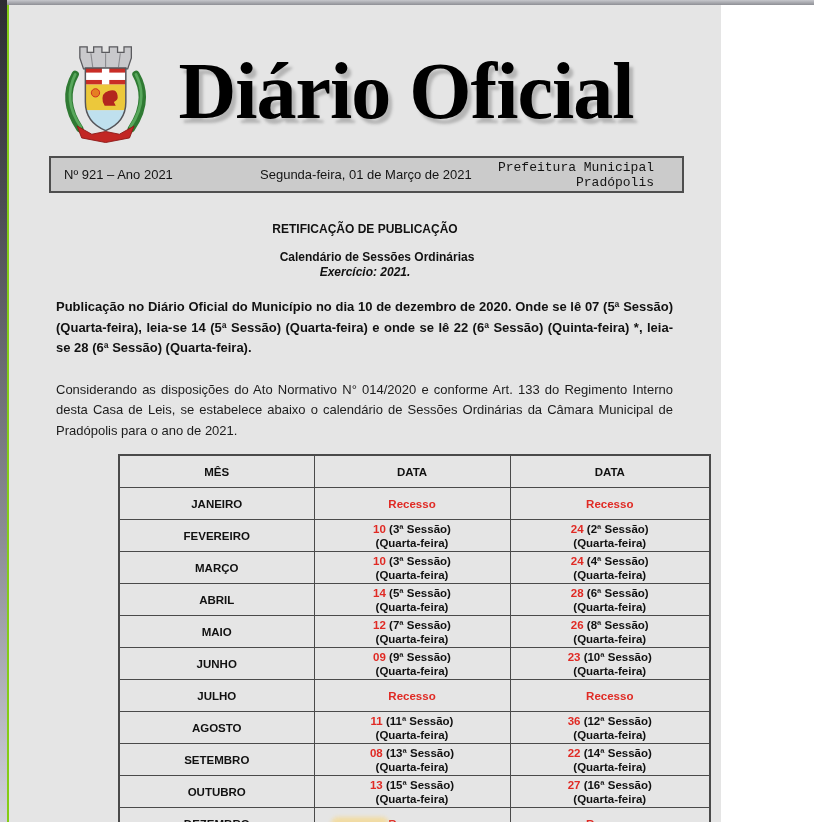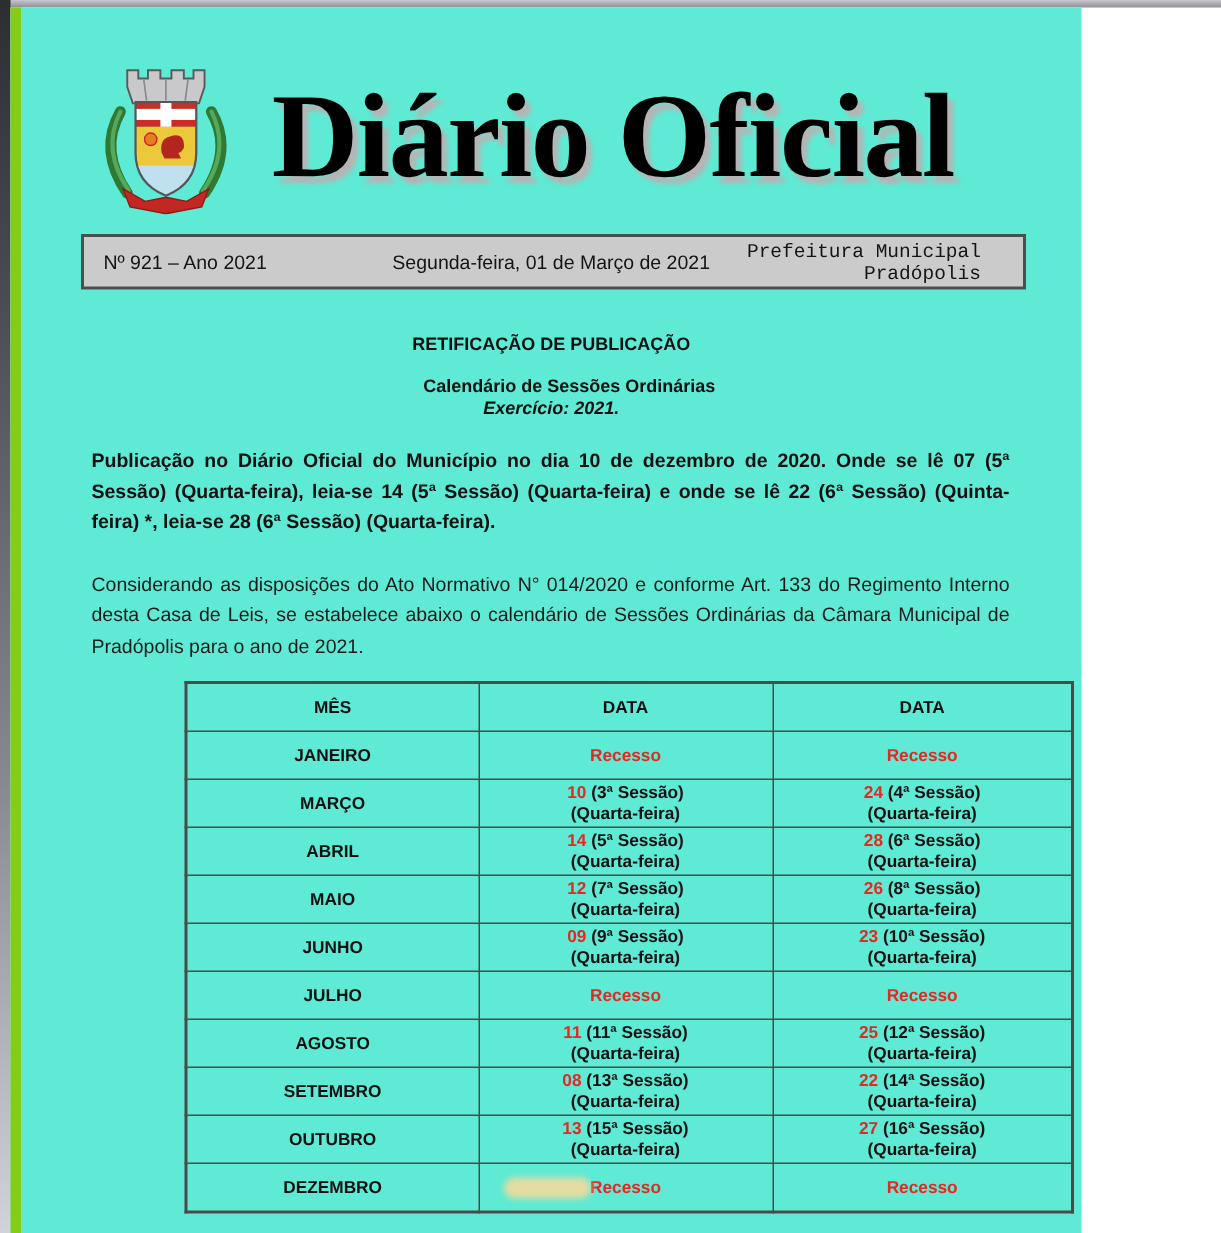--- a/index.html
+++ b/index.html
@@ -11,21 +11,21 @@
   .top-strip {
     position:absolute; left:0; top:0; width:814px; height:5px;
     background:linear-gradient(#c6c7cc,#8e8f95);
   }
   .left-strip {
     position:absolute; left:0; top:0; width:7px; height:822px;
     background:linear-gradient(180deg,#2d2d32 0%,#4c4c53 25%,#8b8b94 65%,#d2d2dc 100%);
   }
   .page {
     position:absolute; left:7px; top:5px; width:714px; height:817px;
-    background:#5eead4; border-left:7px solid #84cc16; box-sizing:border-box;
+    background:#e5e5e5; border-left:2px solid #84cc16; box-sizing:border-box;
   }
   
   .masthead { display:flex; align-items:center; margin:34px 38px 0 46px; height:104px; }
   .logo { width:92px; height:104px; flex:0 0 auto; }
   .masthead-title {
     flex:1; text-align:center; font-family:"Liberation Serif","DejaVu Serif",serif;
     font-weight:bold; font-size:80px; line-height:1; letter-spacing:-1px;
     color:#000; text-shadow:4px 5px 3px #b5b5b5; padding-right:18px; white-space:nowrap;
   }
   
@@ -136,20 +136,31 @@
         <th>DATA</th>
       </tr>
     </thead>
     <tbody>
         <tr>
           <td class="month-cell">JANEIRO</td>
           <td class="date-cell"><span class="recess">Recesso</span></td>
           <td class="date-cell"><span class="recess">Recesso</span></td>
         </tr>
         <tr>
+          <td class="month-cell">FEVEREIRO</td>
+          <td class="date-cell">
+            <div class="dline"><span class="day">10</span> (3ª Sessão)</div>
+            <div class="dline">(Quarta-feira)</div>
+          </td>
+          <td class="date-cell">
+            <div class="dline"><span class="day">24</span> (2ª Sessão)</div>
+            <div class="dline">(Quarta-feira)</div>
+          </td>
+        </tr>
+        <tr>
           <td class="month-cell">MARÇO</td>
           <td class="date-cell">
             <div class="dline"><span class="day">10</span> (3ª Sessão)</div>
             <div class="dline">(Quarta-feira)</div>
           </td>
           <td class="date-cell">
             <div class="dline"><span class="day">24</span> (4ª Sessão)</div>
             <div class="dline">(Quarta-feira)</div>
           </td>
         </tr>
@@ -191,21 +202,21 @@
           <td class="date-cell"><span class="recess">Recesso</span></td>
           <td class="date-cell"><span class="recess">Recesso</span></td>
         </tr>
         <tr>
           <td class="month-cell">AGOSTO</td>
           <td class="date-cell">
             <div class="dline"><span class="day">11</span> (11ª Sessão)</div>
             <div class="dline">(Quarta-feira)</div>
           </td>
           <td class="date-cell">
-            <div class="dline"><span class="day">25</span> (12ª Sessão)</div>
+            <div class="dline"><span class="day">36</span> (12ª Sessão)</div>
             <div class="dline">(Quarta-feira)</div>
           </td>
         </tr>
         <tr>
           <td class="month-cell">SETEMBRO</td>
           <td class="date-cell">
             <div class="dline"><span class="day">08</span> (13ª Sessão)</div>
             <div class="dline">(Quarta-feira)</div>
           </td>
           <td class="date-cell">

